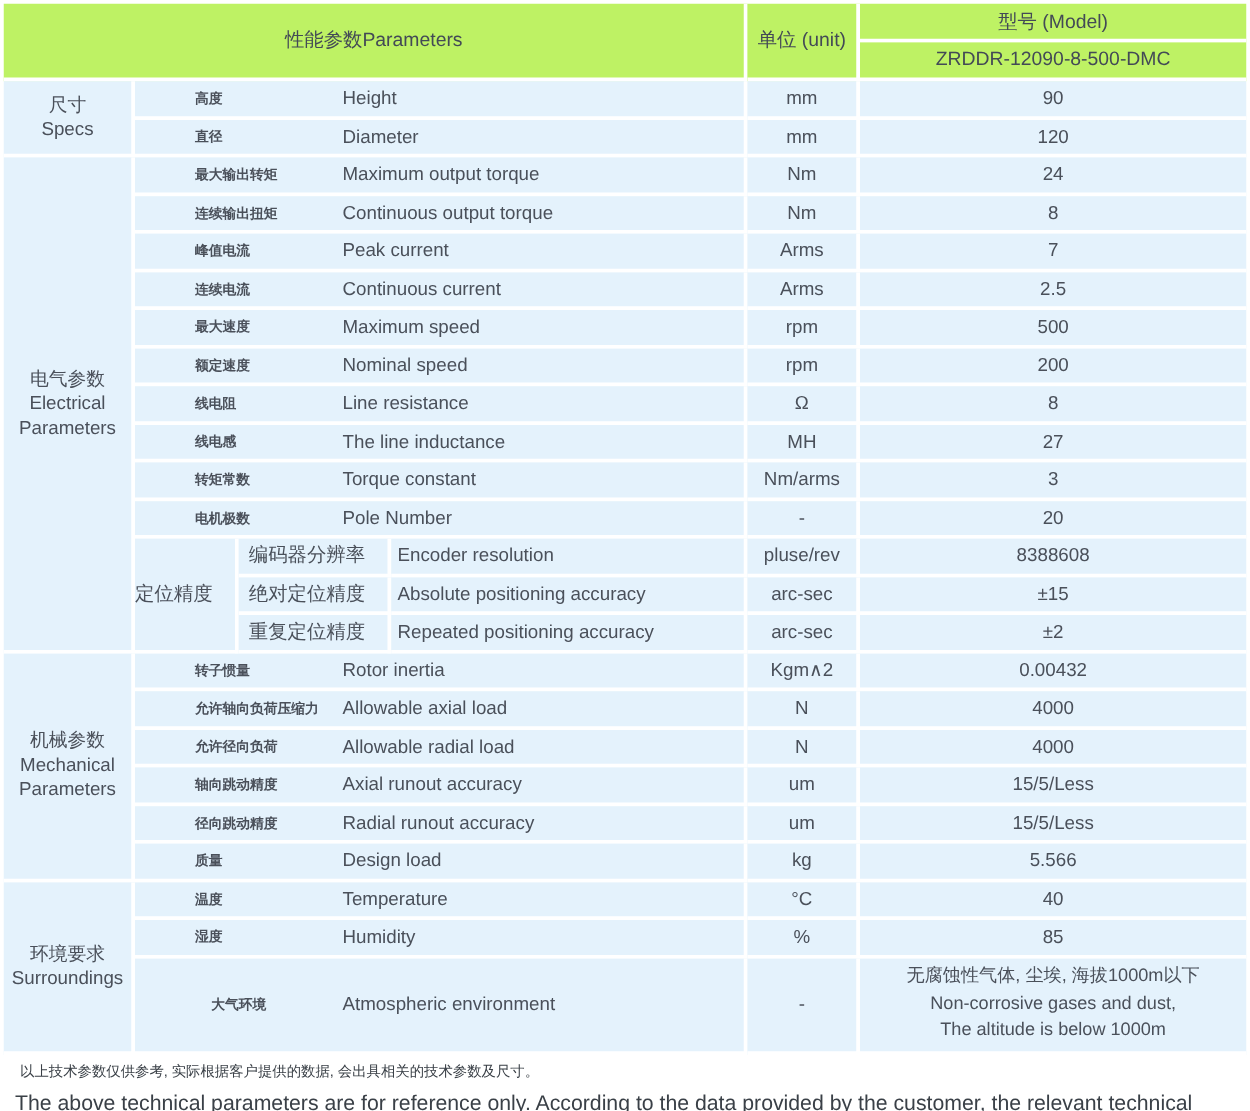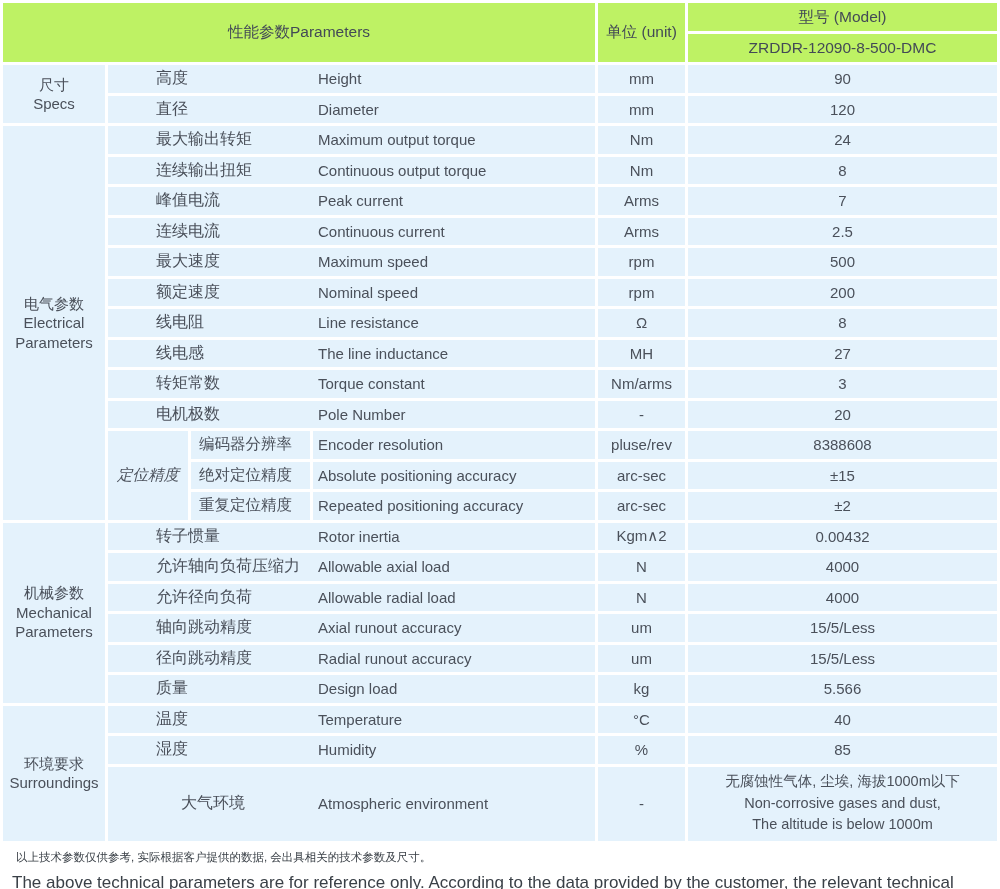--- a/index.html
+++ b/index.html
@@ -42,30 +42,31 @@
   td.sec {
     text-align:center;
     white-space:pre-line;
     line-height:1.3;
     font-size:15px;
   }
 
   td.combo .cw { display:flex; align-items:center; }
   span.zh {
     display:inline-block;
-    width:210px;
+    width:166px;
     padding-left:48px;
     box-sizing:border-box;
-    font-size:16px;
+    font-size:11px;
     flex:0 0 auto;
+    font-weight:bold;
   }
   span.zh.centered { padding-left:0; text-align:center; }
   span.en { font-size:15px;text-align:right; }
 
-  td.sub { text-align:center; font-size:15.5px;font-style:italic; }
+  td.sub { text-align:left; font-size:15.5px; }
   td.szh { padding-left:8px; font-size:15.5px; }
   td.sen { padding-left:5px; }
 
   td.u, td.v { text-align:center; }
   td.v.multiline {
     white-space:pre-line;
     line-height:1.5;
     font-size:14.5px;
   }
 

